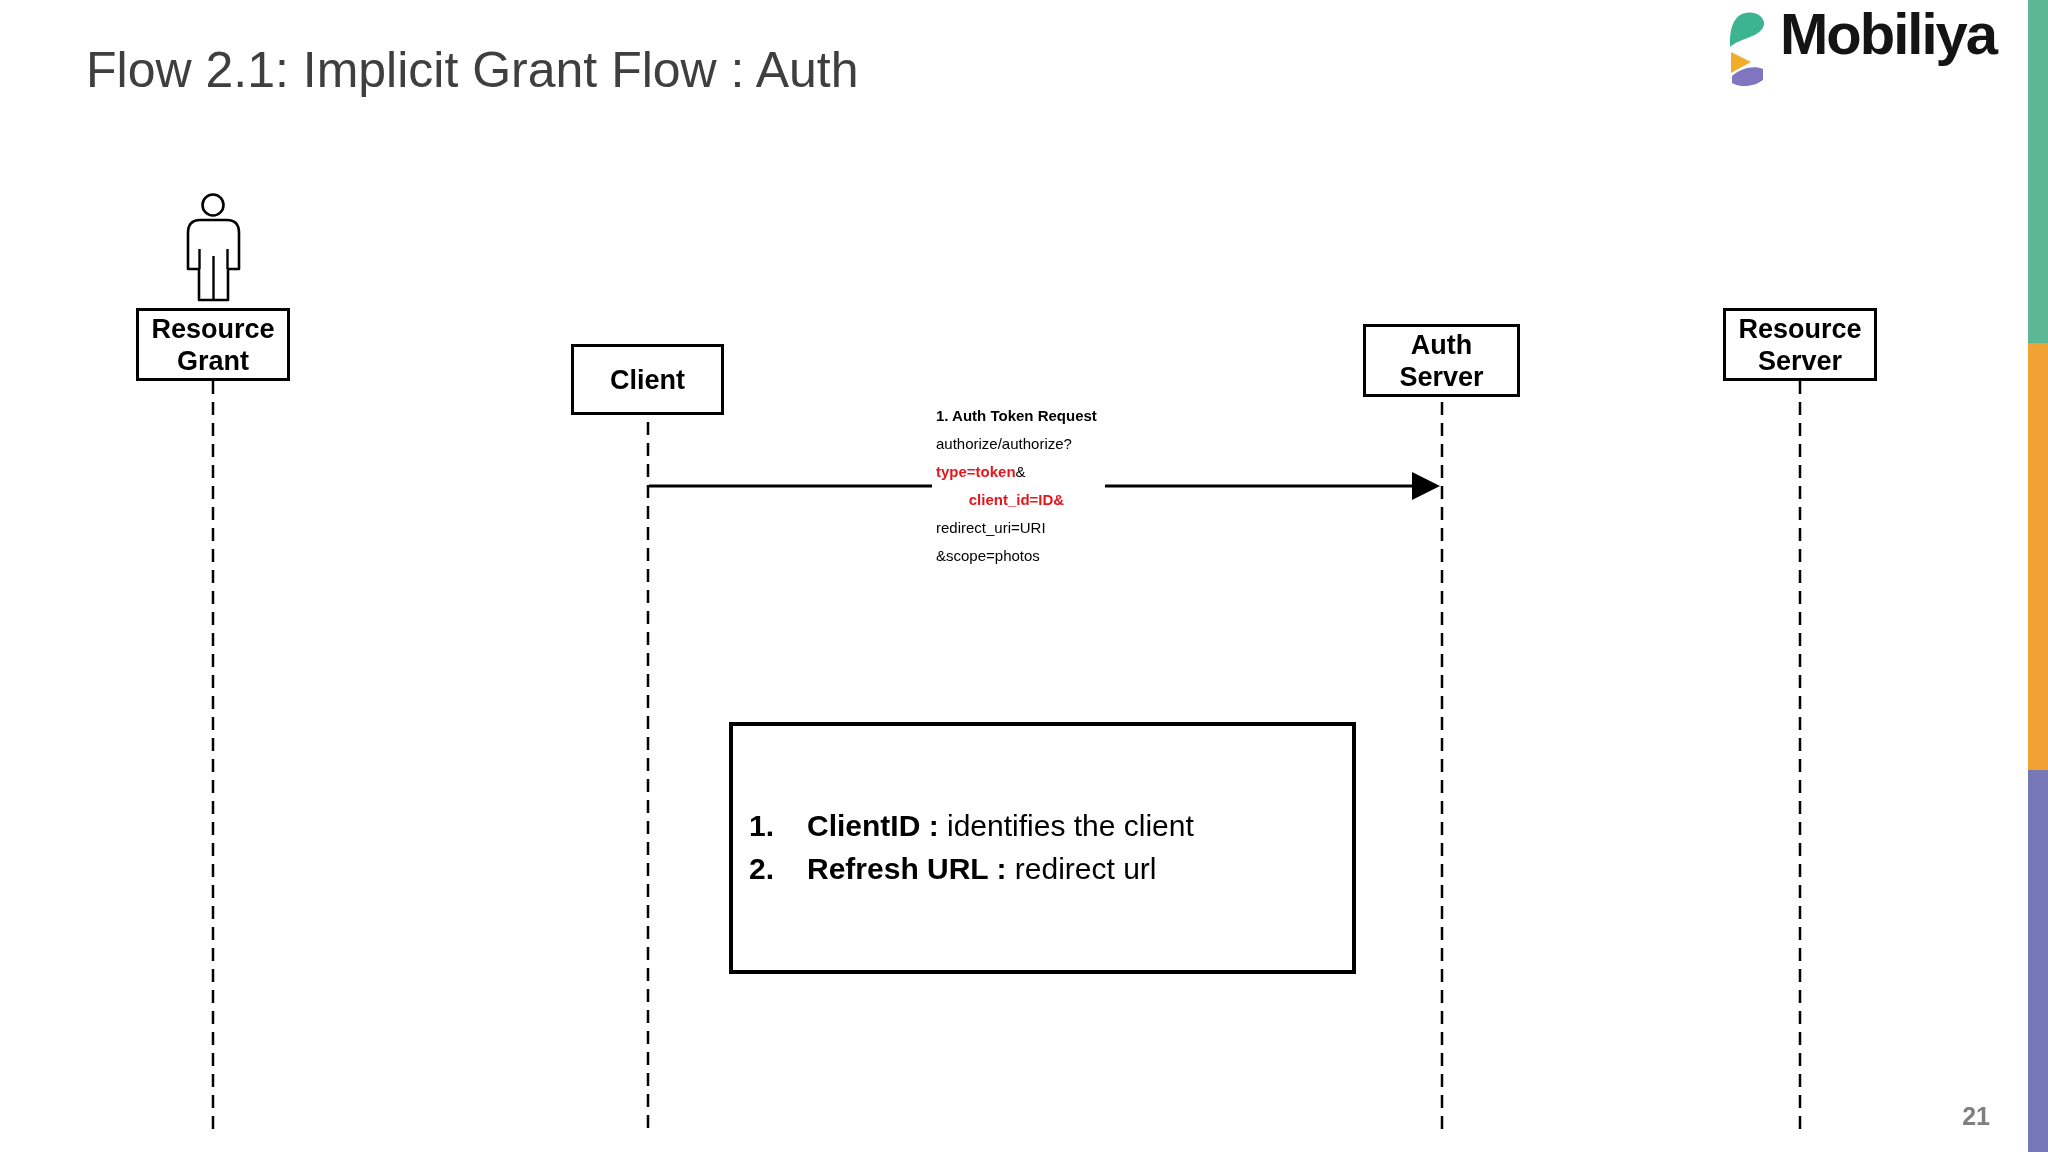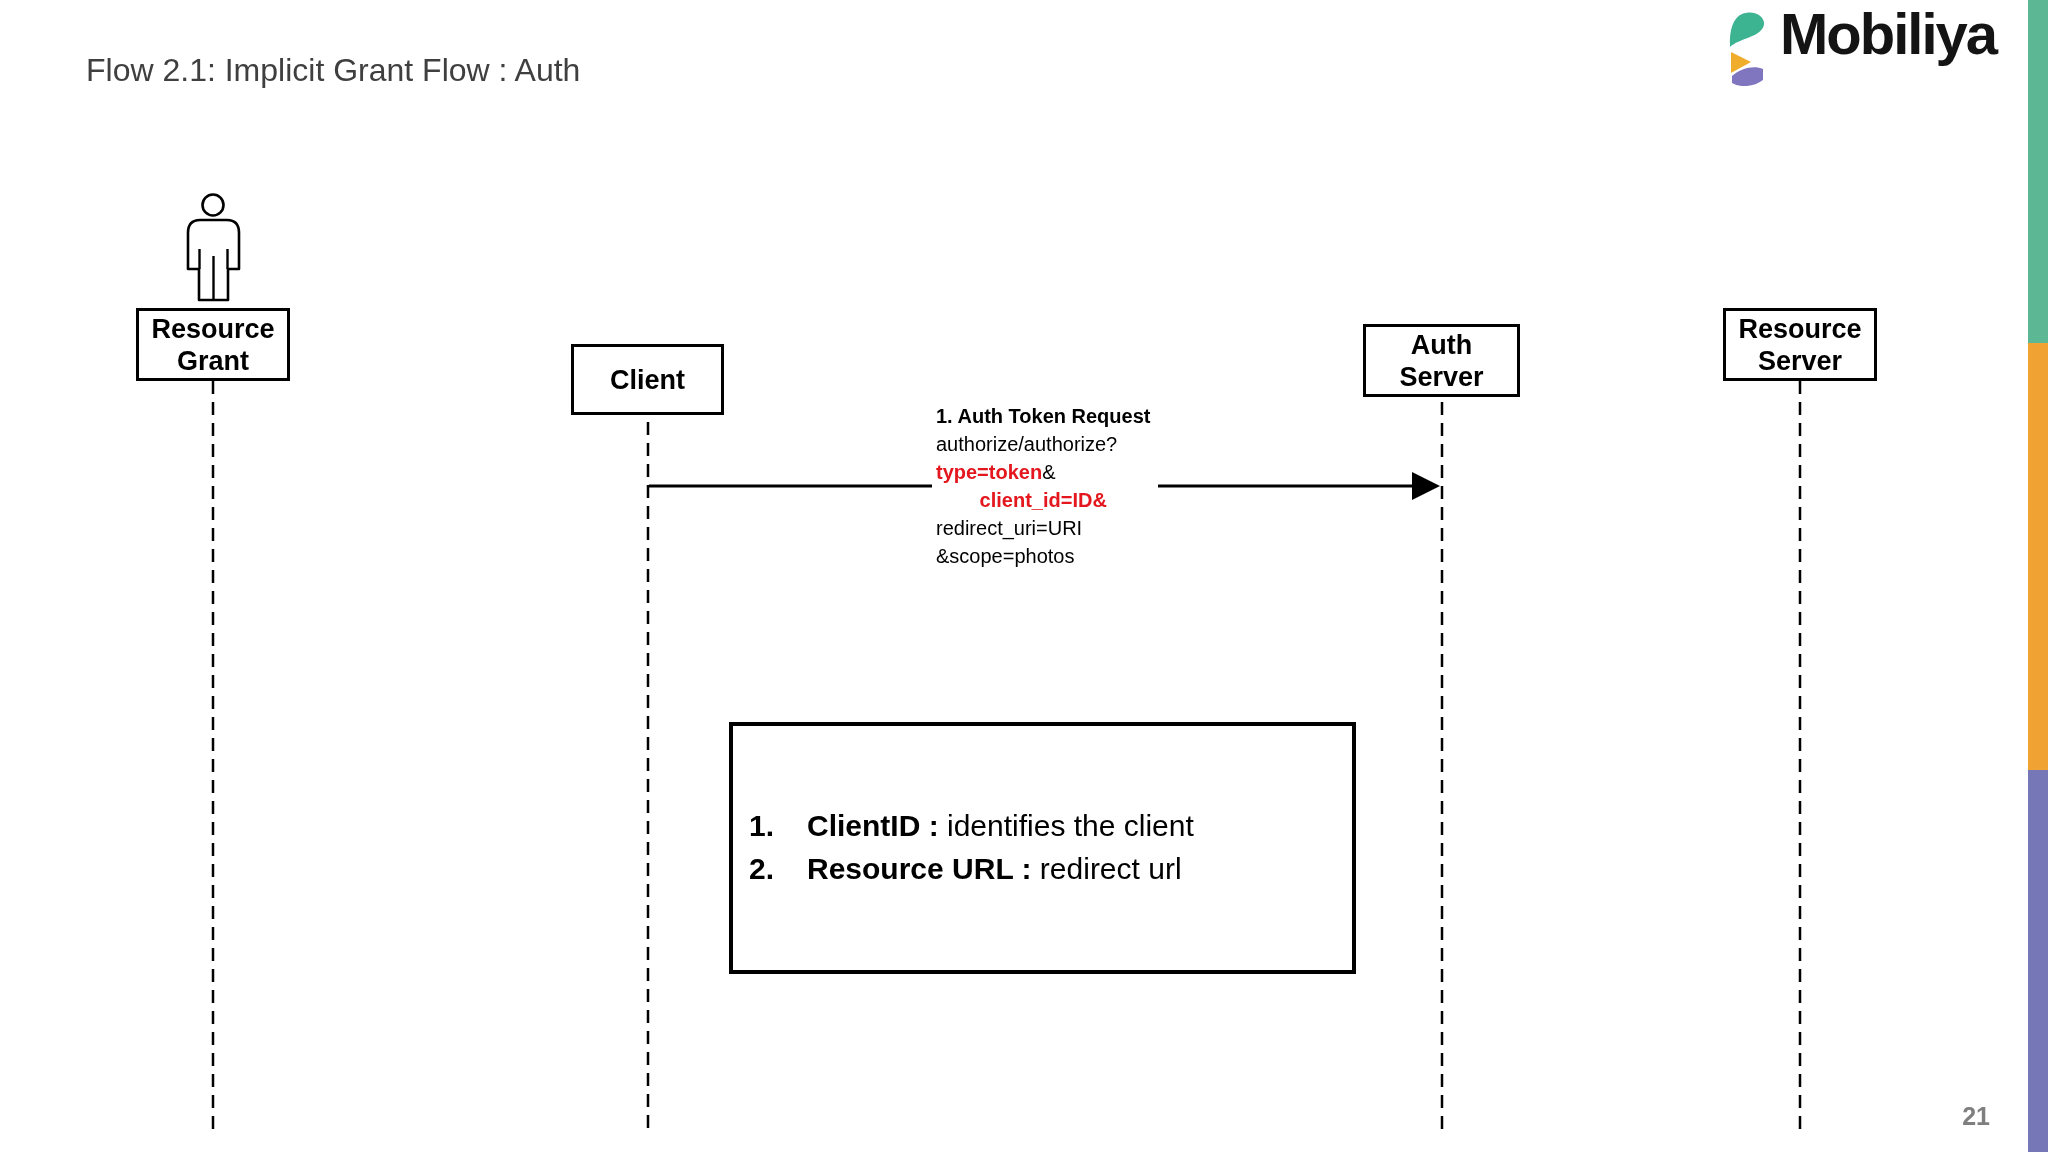--- a/index.html
+++ b/index.html
@@ -2,21 +2,21 @@
 <html style="--title-gray: #3f3f3f; --page-gray: #7f7f7f; --accent-red: #e3171d; --bar-green: #5bb794; --bar-orange: #f0a233; --bar-purple: #7577b7; --logo-green: #3cb491; --logo-yellow: #f0ad2c; --logo-purple: #8076c0;"><head>
 <meta charset="utf-8">
 <style>
   html,body{margin:0;padding:0;background:#fff;}
   .slide{
     position:relative;width:2048px;height:1152px;background:#ffffff;overflow:hidden;
     font-family:"Liberation Sans", sans-serif;color:#000;
   }
   
   .title{
-    position:absolute;left:86px;top:40px;font-size:32px;line-height:60px;
+    position:absolute;left:86px;top:40px;font-size:50px;line-height:60px;
     font-weight:400;color:var(--title-gray,#3f3f3f);
   }
   
   .logo{position:absolute;left:1728px;top:8px;height:84px;}
   .logo-mark{position:absolute;left:0;top:2px;width:40px;height:76px;}
   .logo-text{
     position:absolute;left:52px;top:-14px;font-size:58px;line-height:80px;
     font-weight:700;letter-spacing:-2px;color:#141414;white-space:nowrap;
   }
   
@@ -34,21 +34,21 @@
   }
   .box-resource-owner{left:136px;top:308px;width:154px;height:73px;}
   .box-client{left:571px;top:309px;width:153px;height:71px;margin-top:35px;}
   .box-auth-server{left:1363px;top:324px;width:157px;height:73px;}
   .box-resource-server{left:1723px;top:308px;width:154px;height:73px;}
   
   .lines{position:absolute;left:0;top:0;width:2048px;height:1152px;z-index:1;pointer-events:none;}
   
   .message{
     position:absolute;left:932px;top:402px;z-index:3;background:#fff;
-    padding:0 8px 2px 4px;font-size:20px;line-height:28px;white-space:nowrap;
+    padding:0 8px 2px 4px;font-size:15px;line-height:28px;white-space:nowrap;
   }
   .bold{font-weight:700;}
   .red{color:var(--accent-red,#e3171d);text-align:center;}
   
   .note{
     position:absolute;left:729px;top:722px;width:627px;height:252px;z-index:3;
     box-sizing:border-box;border:4px solid #000;background:#fff;
     padding:78px 10px 0 16px;font-size:30px;line-height:43px;
   }
   .note-row{display:flex;}
@@ -124,19 +124,19 @@
     <div>&amp;scope=photos</div>
   </div>
 
   <div class="note">
     <div class="note-row">
       <span class="note-num">1.</span>
       <span><b>ClientID :</b><span> identifies the client</span></span>
     </div>
     <div class="note-row">
       <span class="note-num">2.</span>
-      <span><b>Resource URL :</b><span> redirect url</span></span>
+      <span><b>Refresh URL :</b><span> redirect url</span></span>
     </div>
   </div>
 
   <div class="page-num">21</div>
 
 </div>
 
 </body></html>

